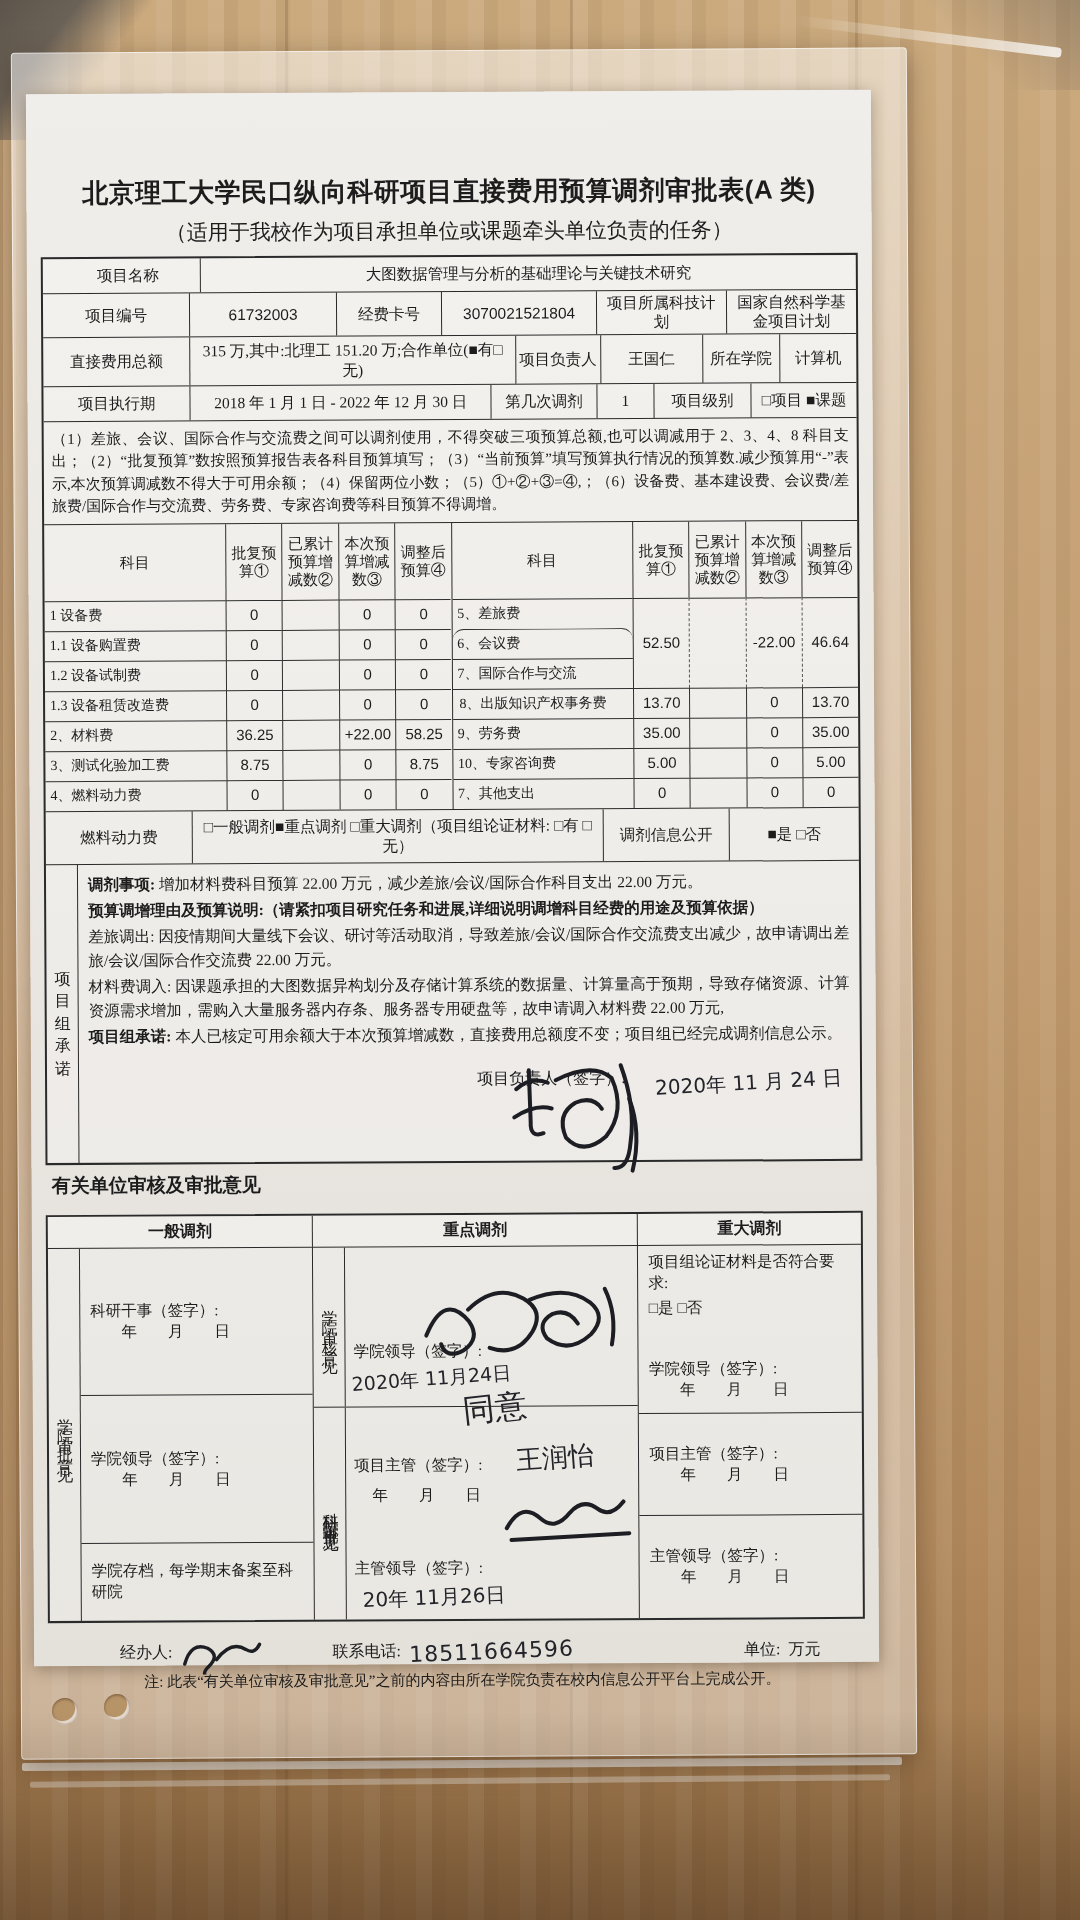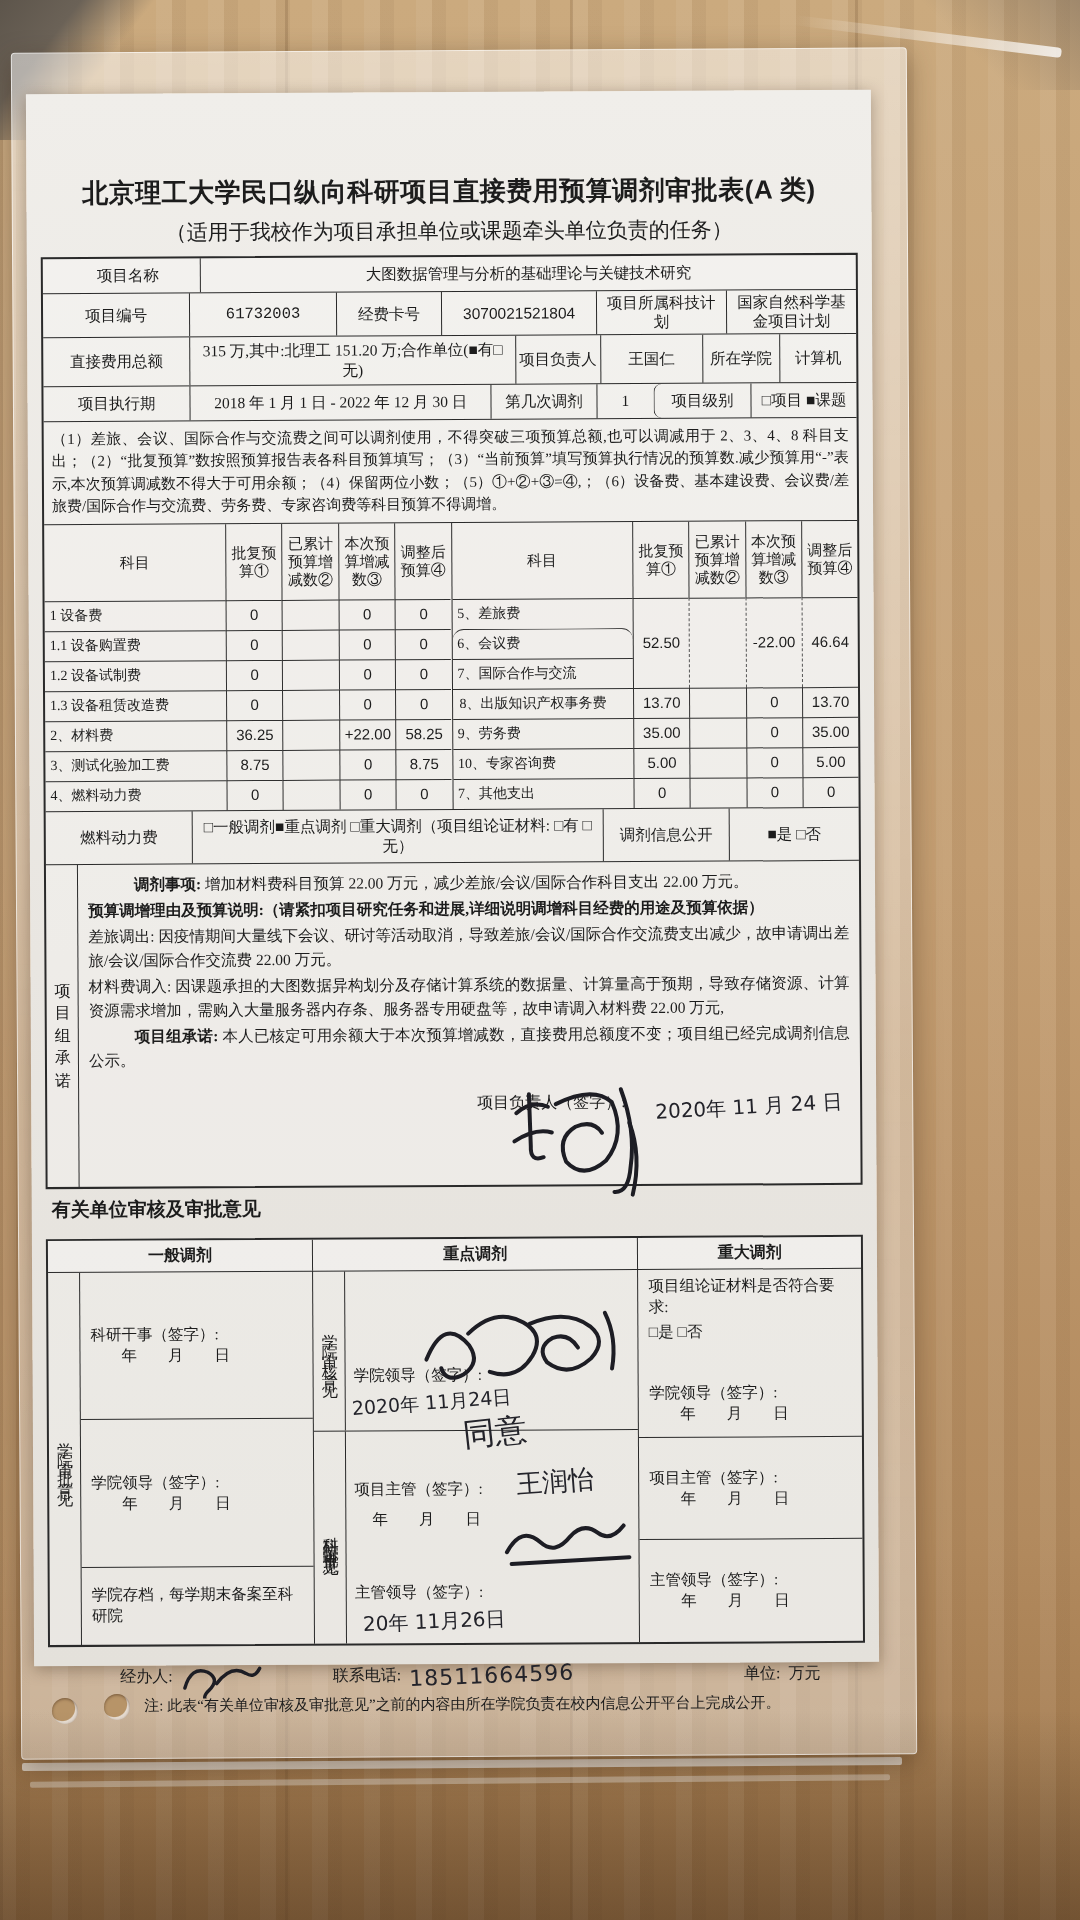--- a/index.html
+++ b/index.html
@@ -60,21 +60,21 @@
   .bc.lab{justify-content:flex-start;text-align:left;padding-left:5px;}
   .bc.num{font-family:"Liberation Sans","DejaVu Sans",sans-serif;font-size:15px;}
   .bc.dash{border-left:1.4px dashed #555;}
   .catrow .c{min-height:52px;}
   .commit{display:flex;border-top:1.6px solid #2a2a2a;}
   .vlabel{writing-mode:vertical-rl;text-orientation:upright;display:flex;align-items:center;justify-content:center;
     letter-spacing:10px;font-size:16px;padding:6px 2px;box-sizing:border-box;}
   .commit-side{width:32px;border-right:1.6px solid #2a2a2a;}
   .commit-body{flex:1;padding:8px 10px 4px;line-height:1.55;font-size:15.5px;text-align:justify;}
   .commit-body p{margin:0 0 2px;}
-  .blb{font-weight:bold;margin-left:46px;}
+  .blb{font-weight:bold;}
   .commit-sign{position:relative;height:104px;margin-top:6px;}
   .commit-sign .lbl{position:absolute;left:51%;top:14px;font-size:16px;}
   .hand{font-family:"DejaVu Sans",sans-serif;color:#23232a;display:inline-block;}
   .sig-svg{position:absolute;pointer-events:none;}
   .sec-title{font-weight:bold;font-size:19px;padding:8px 6px 6px;
     font-family:"Liberation Sans","DejaVu Sans",sans-serif;}
   .appr-wrap{border:2.2px solid #2a2a2a;margin-top:10px;background:rgba(255,255,255,.22);}
   .appr{display:grid;grid-template-columns:32.5% 40% 27.5%;font-size:15.5px;}
   .ah{border-left:1.6px solid #2a2a2a;border-top:1.6px solid #2a2a2a;text-align:center;font-weight:bold;
      padding:5px 2px;font-family:"Liberation Sans","DejaVu Sans",sans-serif;font-size:16px;
@@ -115,42 +115,42 @@
 
   <div class="tbl">
 
     <div class="irow h34">
       <div class="c" style="width:18%;margin-left:13px;">项目名称</div>
       <div class="c" style="width:82%;">大图数据管理与分析的基础理论与关键技术研究</div>
     </div>
 
     <div class="irow h32">
       <div class="c" style="width:18%;">项目编号</div>
-      <div class="c num" style="width:18%;font-family:Liberation Mono, monospace;text-align:center;">61732003</div>
+      <div class="c num" style="width:18%;font-family:Liberation Sans, sans-serif;text-align:center;">61732003</div>
       <div class="c" style="width:13%;">经费卡号</div>
       <div class="c" style="width:19%;font-family:'Liberation Sans',sans-serif;">3070021521804</div>
       <div class="c" style="width:16%;">项目所属科技计划</div>
       <div class="c" style="width:16%;">国家自然科学基金项目计划</div>
     </div>
 
     <div class="irow h46">
       <div class="c" style="width:18%;">直接费用总额</div>
       <div class="c" style="width:40%;">315 万,其中:北理工 151.20 万;合作单位(■有□无)</div>
       <div class="c" style="width:10.5%;">项目负责人</div>
       <div class="c" style="width:12.5%;">王国仁</div>
       <div class="c" style="width:9.5%;">所在学院</div>
       <div class="c" style="width:9.5%;">计算机</div>
     </div>
 
     <div class="irow h32">
       <div class="c" style="width:18%;">项目执行期</div>
       <div class="c" style="width:37%;">2018 年 1 月 1 日 - 2022 年 12 月 30 日</div>
       <div class="c" style="width:13%;">第几次调剂</div>
       <div class="c num" style="width:7%;">1</div>
-      <div class="c" style="width:12%;border-radius:8px;">项目级别</div>
+      <div class="c" style="width:12%;">项目级别</div>
       <div class="c" style="width:13%;">□项目 ■课题</div>
     </div>
 
     <div class="notes">（1）差旅、会议、国际合作与交流费之间可以调剂使用，不得突破三项预算总额,也可以调减用于 2、3、4、8 科目支出；（2）“批复预算”数按照预算报告表各科目预算填写；（3）“当前预算”填写预算执行情况的预算数.减少预算用“-”表示,本次预算调减数不得大于可用余额；（4）保留两位小数；（5）①+②+③=④,；（6）设备费、基本建设费、会议费/差旅费/国际合作与交流费、劳务费、专家咨询费等科目预算不得调增。</div>
 
     <div class="brow">
       <div class="bhalf">
         <div class="bc c0 hd">科目</div>
         <div class="bc hd">批复预算①</div>
         <div class="bc hd">已累计预算增减数②</div>

